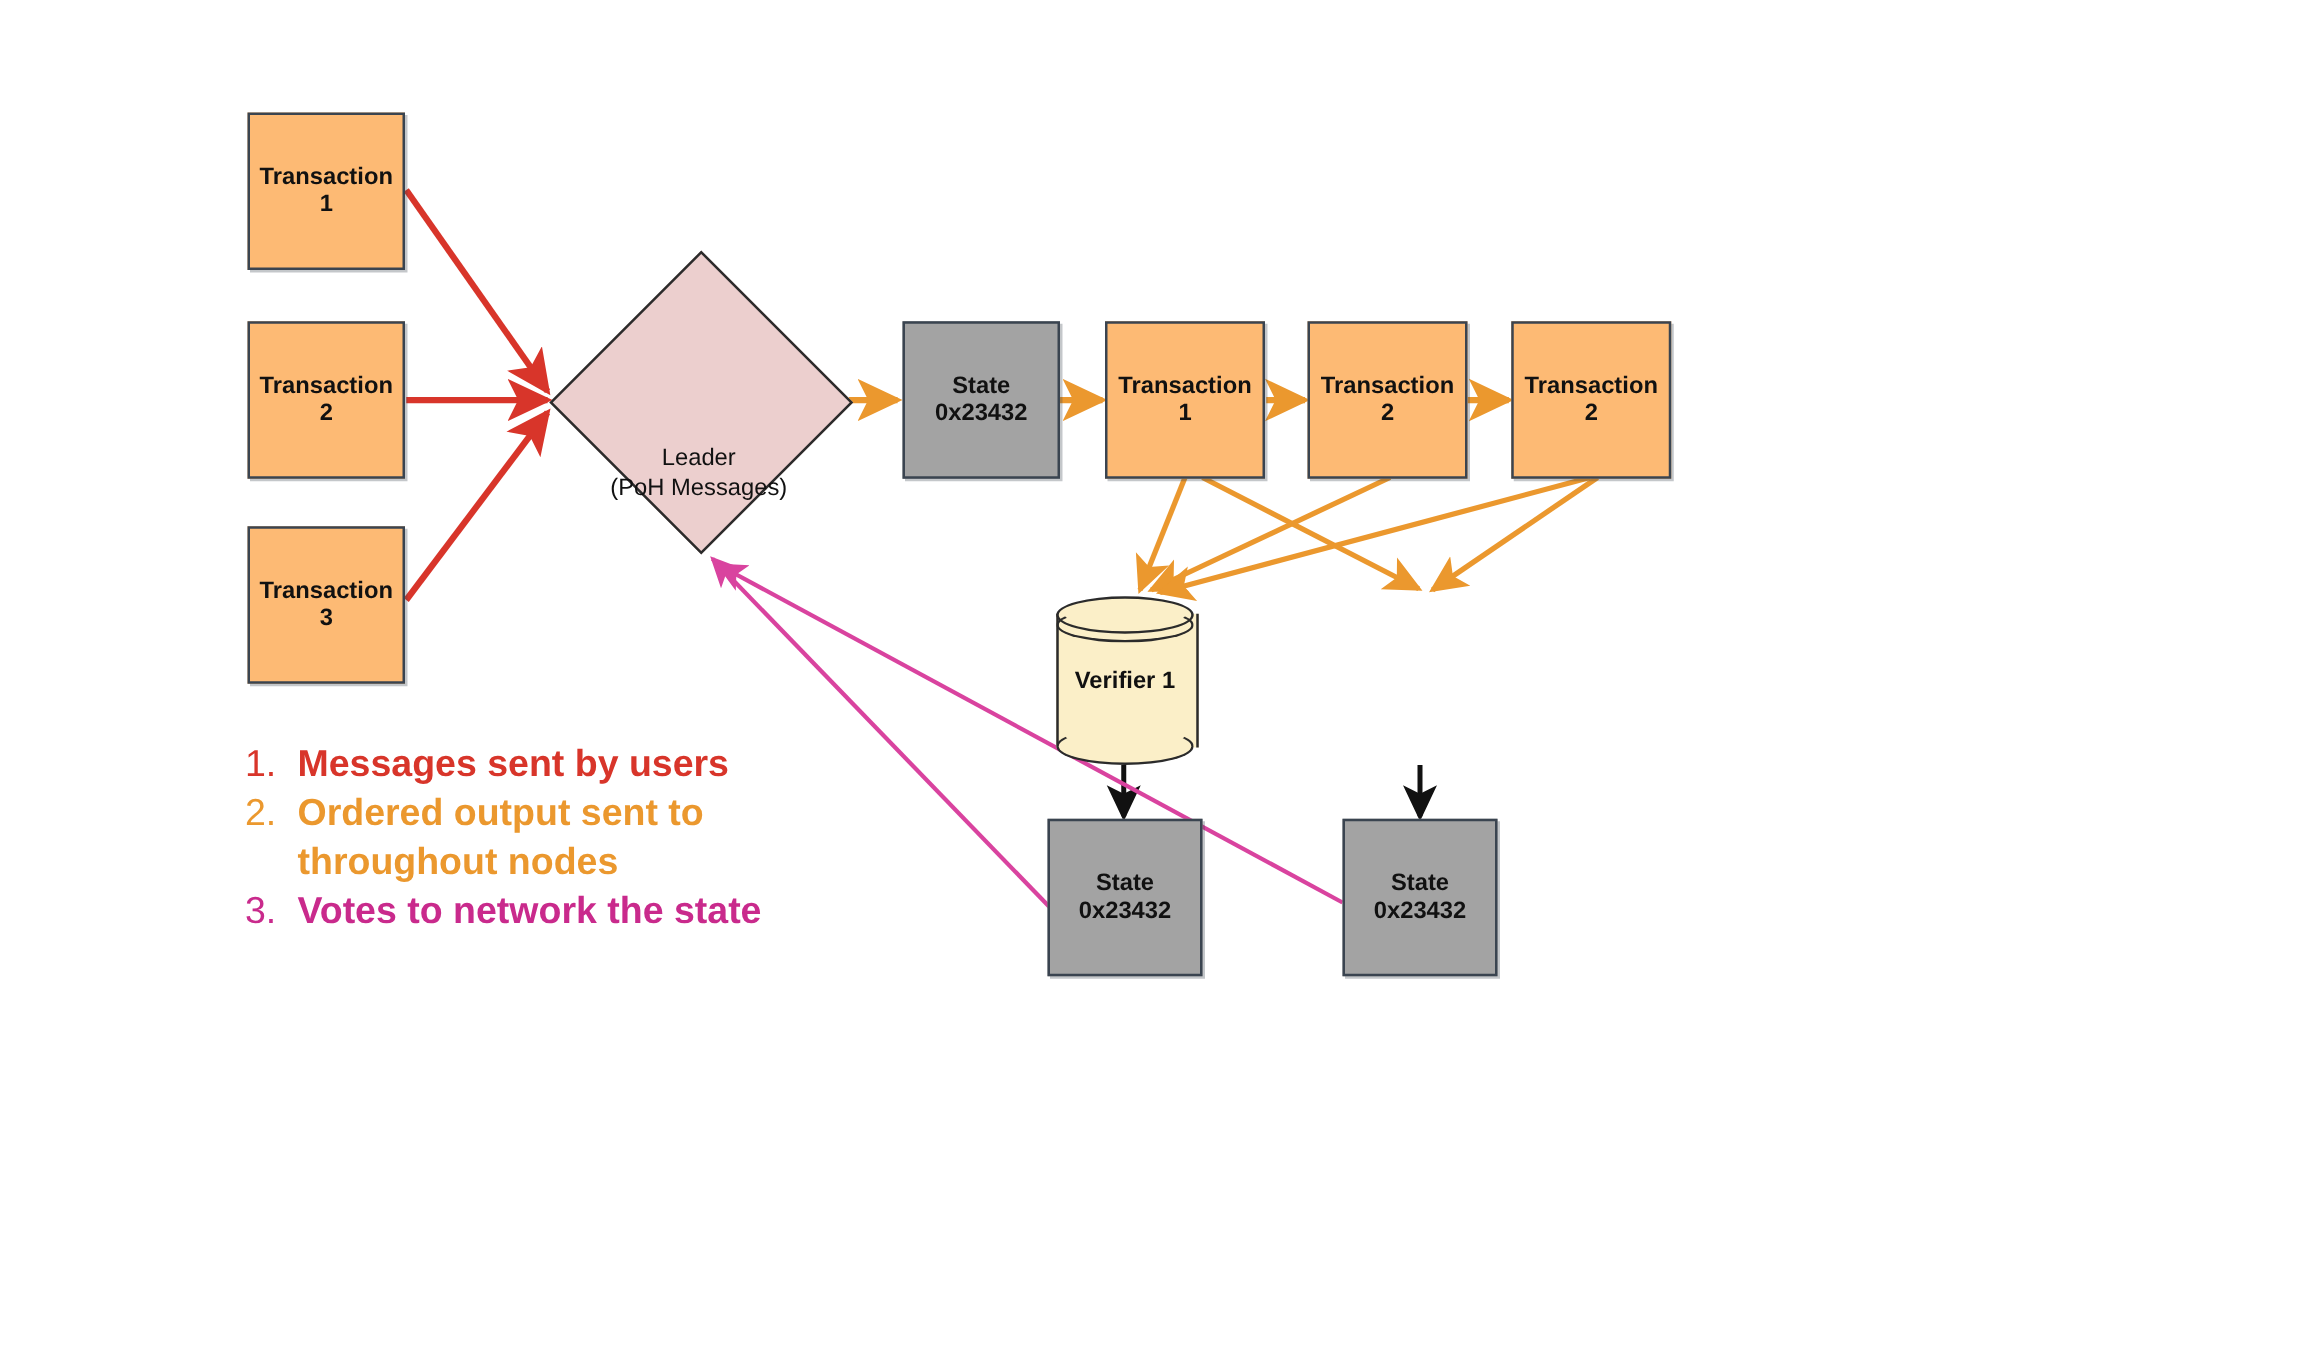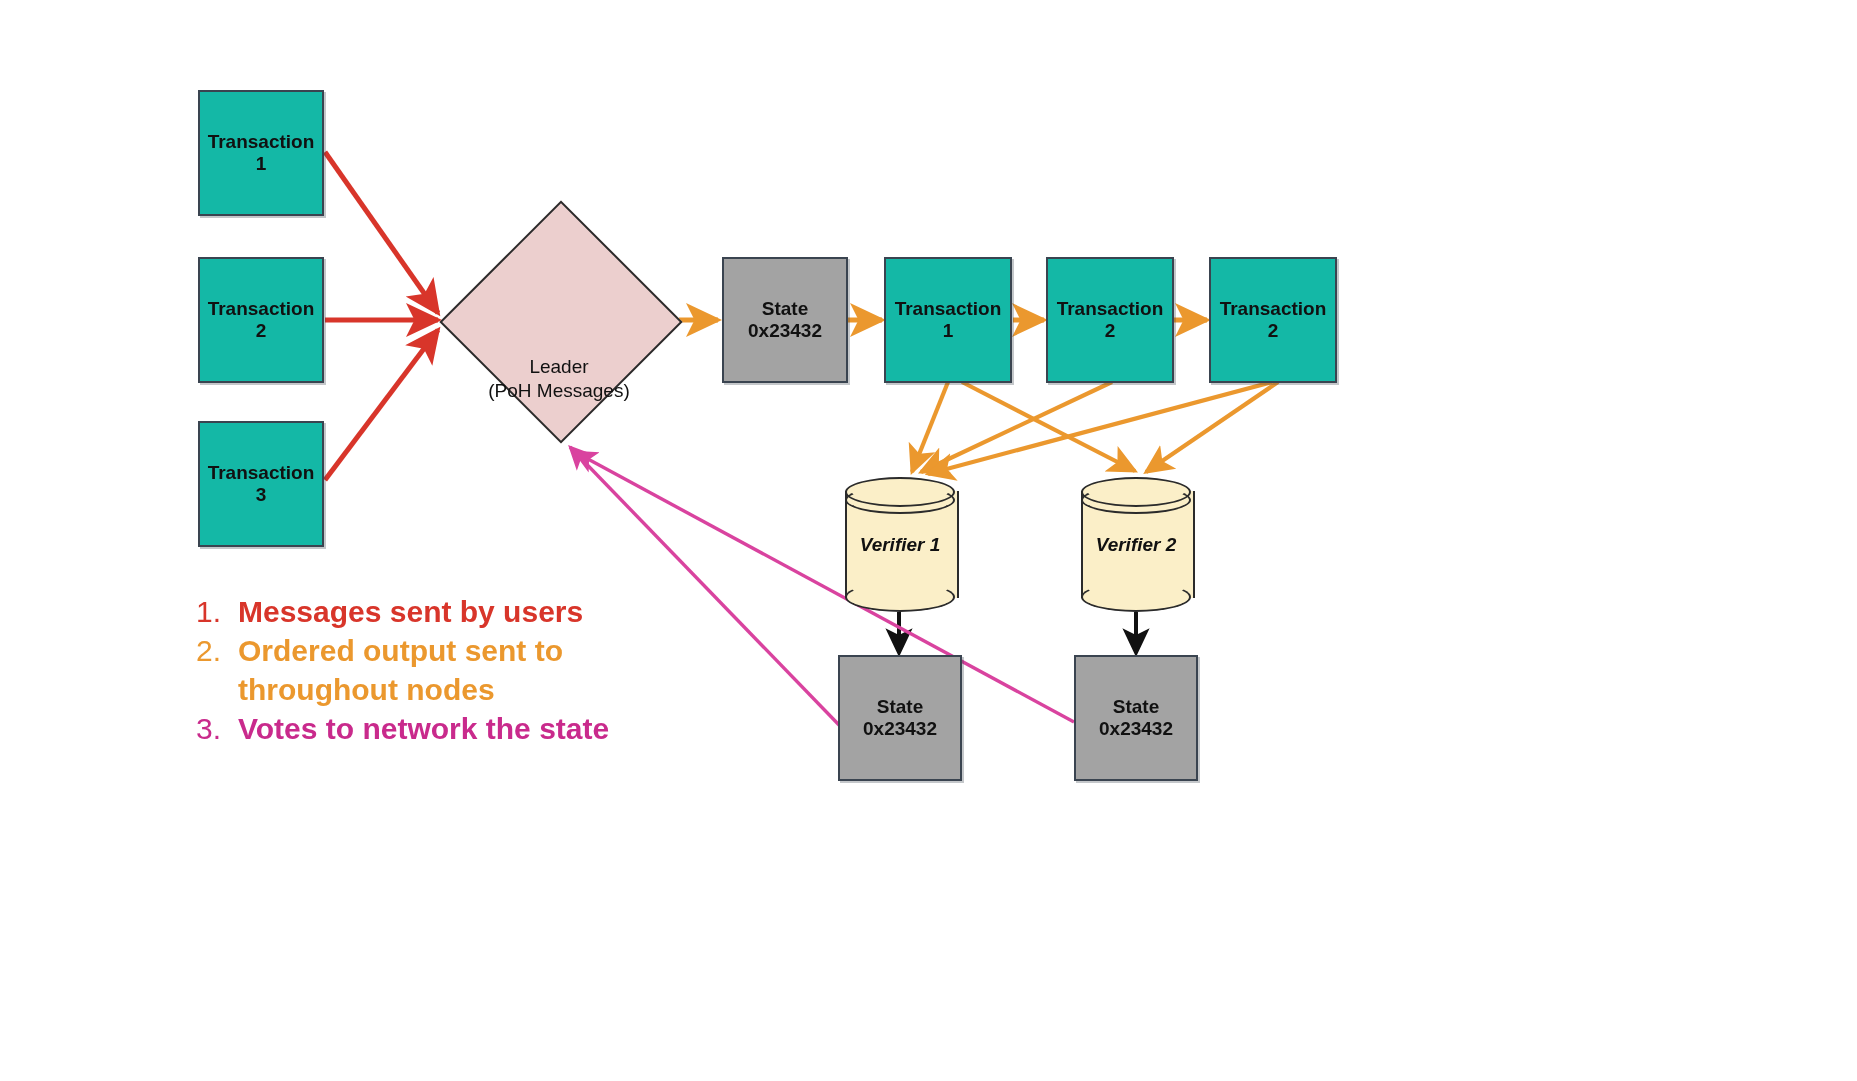--- a/index.html
+++ b/index.html
@@ -5,31 +5,31 @@
   html,body{margin:0;padding:0;background:#ffffff;}
   body{width:1857px;height:1081px;position:relative;overflow:hidden;
        font-family:"Liberation Sans",sans-serif;}
   #stage{position:absolute;left:0;top:0;width:1857px;height:1081px;}
   svg#wires{position:absolute;left:0;top:0;width:1857px;height:1081px;overflow:visible;}
 
   .node{position:absolute;box-sizing:border-box;display:flex;align-items:center;
         justify-content:center;text-align:center;line-height:1.18;color:#111111;}
 
   .boxnode{border:2px solid #3a4450;box-shadow:2px 2px 0 rgba(60,70,80,.30);}
-  .tx{background:#14b8a6;font-size:19px;font-weight:600;}
+  .tx{background:#fdba74;font-size:19px;font-weight:600;}
   .state{background:#a3a3a3;font-size:19px;font-weight:700;}
 
   .diamond{position:absolute;}
   .diamond .dshape{position:absolute;left:0;top:0;width:100%;height:100%;
       background:#eccfce;border:2px solid #2b2b2b;transform:rotate(45deg);}
   .diamond .dlabel{position:absolute;left:0;top:0;width:100%;height:100%;
       display:flex;align-items:flex-end;justify-content:center;text-align:center;
       font-size:19px;color:#111;line-height:1.3;}
 
-  .cyl{position:absolute;font-style:italic;}
+  .cyl{position:absolute;}
   .cyl .body{position:absolute;left:0;top:14px;width:100%;height:calc(100% - 28px);
       background:#fbefc8;border-left:2px solid #2b2b2b;border-right:2px solid #2b2b2b;}
   .cyl .top{position:absolute;left:0;top:0;width:100%;height:30px;border-radius:50%;
       background:#fbefc8;border:2px solid #2b2b2b;box-sizing:border-box;}
   .cyl .lip{position:absolute;left:0;top:9px;width:100%;height:28px;border-radius:50%;
       border:2px solid #2b2b2b;box-sizing:border-box;border-top-color:transparent;}
   .cyl .bot{position:absolute;left:0;bottom:0;width:100%;height:30px;border-radius:50%;
       background:#fbefc8;border:2px solid #2b2b2b;box-sizing:border-box;
       border-top-color:transparent;}
   .cyl .clabel{position:absolute;left:0;top:0;width:100%;height:100%;
@@ -161,27 +161,20 @@
   </div>
 
   <div class="cyl" style="left:845px;top:477px;width:110px;height:135px;">
     <div class="body"></div>
     <div class="bot"></div>
     <div class="top"></div>
     <div class="lip"></div>
     <div class="clabel">Verifier 1</div>
   </div>
 
-  <div class="cyl" style="left:1081px;top:477px;width:110px;height:135px;">
-    <div class="body"></div>
-    <div class="bot"></div>
-    <div class="top"></div>
-    <div class="lip"></div>
-    <div class="clabel">Verifier 2</div>
-  </div>
 
   <div class="node boxnode state" style="left:838px;top:655px;width:124px;height:126px;">
     <div>
       <span>State</span><br>
       <span>0x23432</span>
     </div>
   </div>
 
   <div class="node boxnode state" style="left:1074px;top:655px;width:124px;height:126px;">
     <div>

